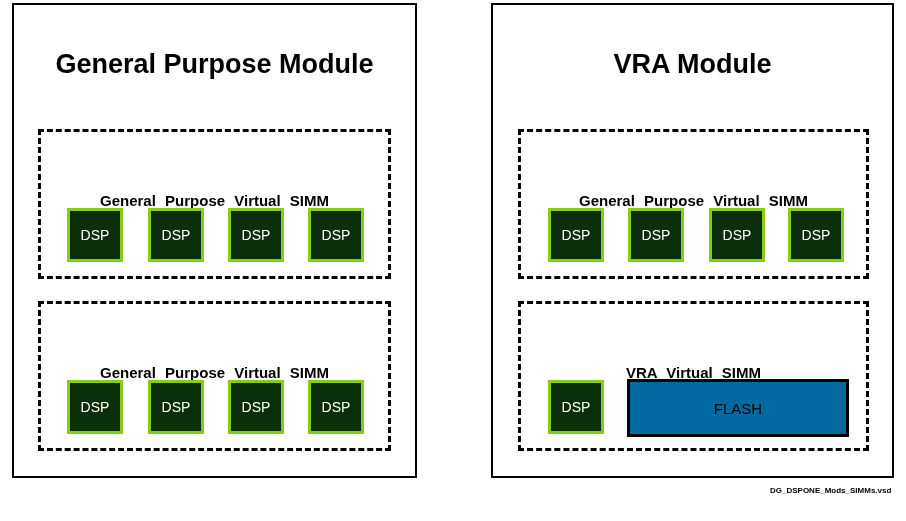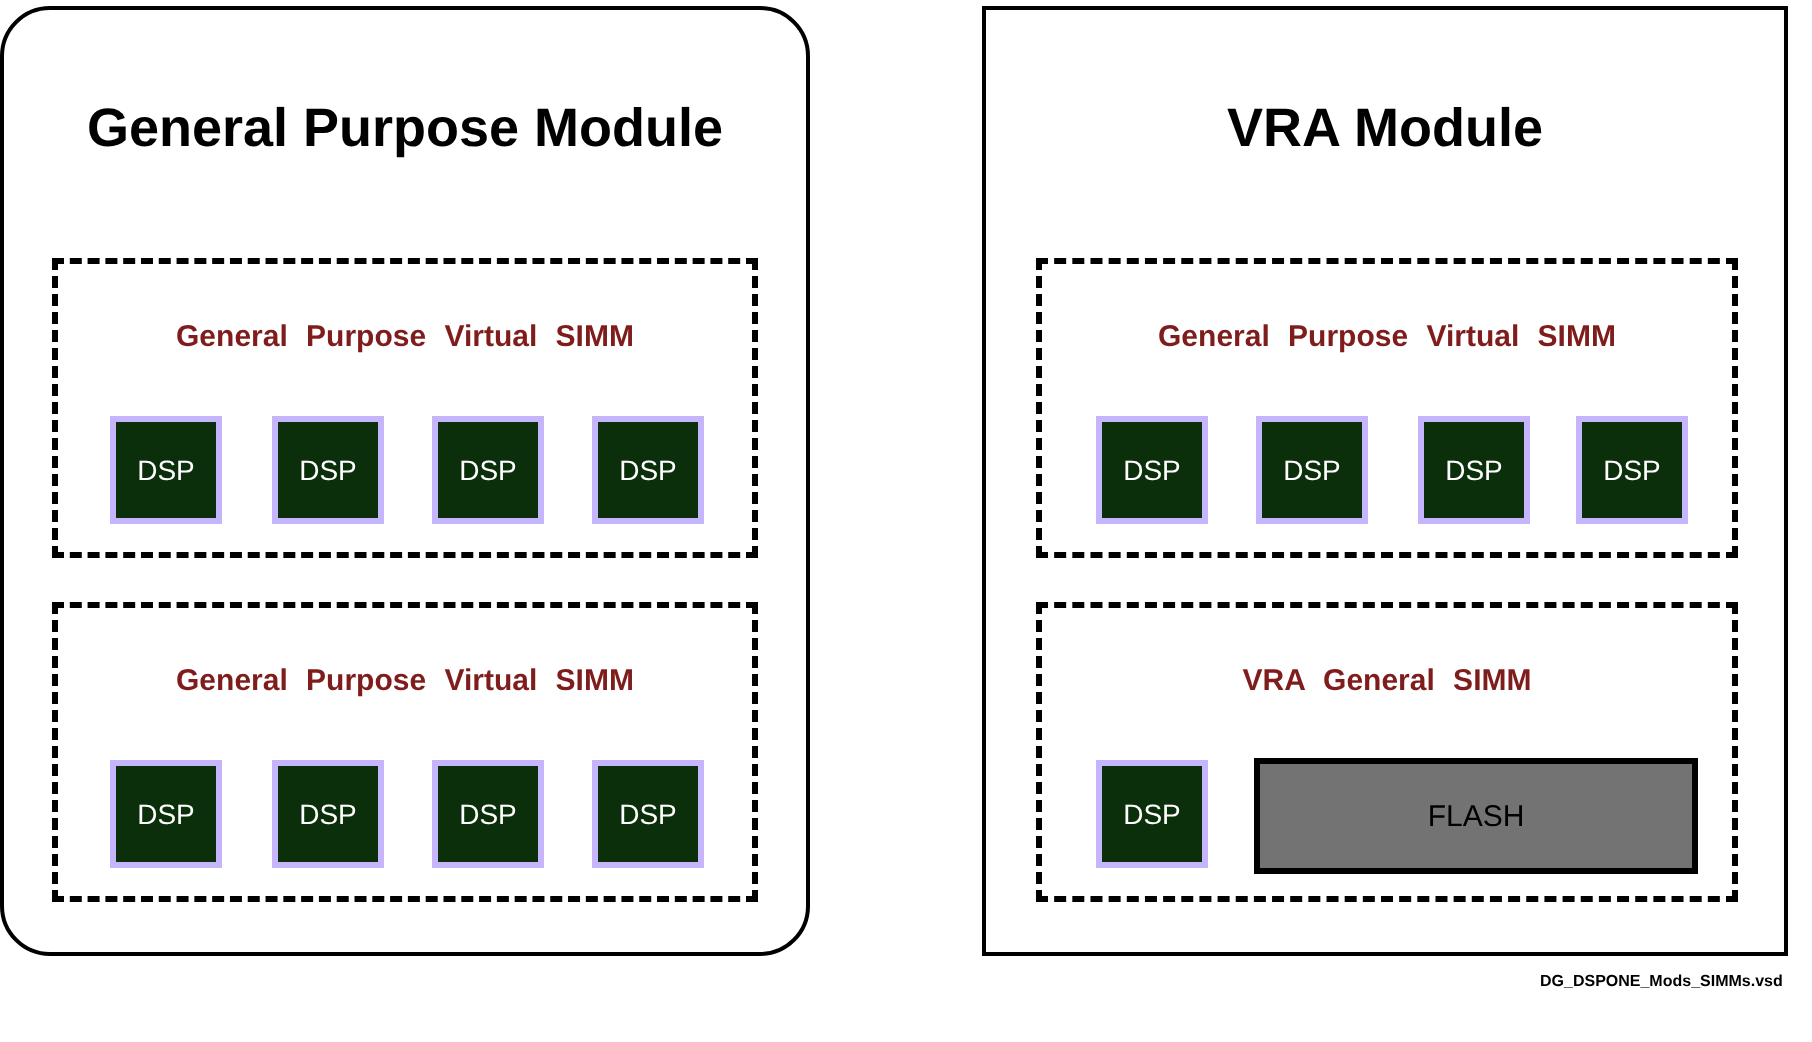--- a/index.html
+++ b/index.html
@@ -25,25 +25,24 @@
   }
 
   
   .module {
     position: absolute;
     box-sizing: border-box;
     background: #ffffff;
     border: 2px solid #000000;
   }
   #module-gp {
-    left: 0;
+    left: 12px;
     top: 3px;
     width: 405px;
     height: 475px;
-    border-radius: 25px;
   }
   #module-vra {
     left: 491px;
     top: 3px;
     width: 403px;
     height: 475px;
     text-decoration: underline;
   }
 
   .module-title {
@@ -67,23 +66,24 @@
     border: 3px dashed #000000;
     background: transparent;
   }
   .simm-label {
     position: absolute;
     left: 0;
     width: 100%;
     text-align: center;
     font-size: 15px;
     font-weight: bold;
-    color: #7f1d1d;
+    color: #000000;
     white-space: nowrap;
     word-spacing: 5px;
+    margin-top: 32px;
   }
 
   
   #gp-simm-1 {
     left: 24px;
     top: 124px;
     width: 353px;
     height: 150px;
   }
   #gp-simm-2 {
@@ -107,36 +107,36 @@
   }
   .simm-group .simm-label { top: 28px; }
 
   
   .dsp {
     position: absolute;
     box-sizing: border-box;
     width: 56px;
     height: 54px;
     background: #0b2e0b;
-    border: 3px solid #c4b5fd;
+    border: 3px solid #84cc16;
     color: #ffffff;
     font-size: 14px;
     font-weight: normal;
     display: flex;
     align-items: center;
     justify-content: center;
     letter-spacing: 0px;
   }
   .dsp-row-y { top: 76px; }
 
   
   .flash {
     position: absolute;
     box-sizing: border-box;
-    background: #737373;
+    background: #0369a1;
     border: 3px solid #000000;
     color: #000000;
     font-size: 15px;
     display: flex;
     align-items: center;
     justify-content: center;
   }
   #vra-flash {
     left: 106px;
     top: 75px;
@@ -191,21 +191,21 @@
 
     <div class="simm-group" id="vra-simm-1">
       <div class="simm-label">General  Purpose  Virtual  SIMM</div>
       <div class="dsp dsp-row-y" style="left:27px;">DSP</div>
       <div class="dsp dsp-row-y" style="left:107px;">DSP</div>
       <div class="dsp dsp-row-y" style="left:188px;">DSP</div>
       <div class="dsp dsp-row-y" style="left:267px;">DSP</div>
     </div>
 
     <div class="simm-group" id="vra-simm-2">
-      <div class="simm-label">VRA  General  SIMM</div>
+      <div class="simm-label">VRA  Virtual  SIMM</div>
       <div class="dsp dsp-row-y" style="left:27px;">DSP</div>
       <div class="flash" id="vra-flash">FLASH</div>
     </div>
 
   </div>
 
   <div id="caption">DG_DSPONE_Mods_SIMMs.vsd</div>
 
 </div>
 

